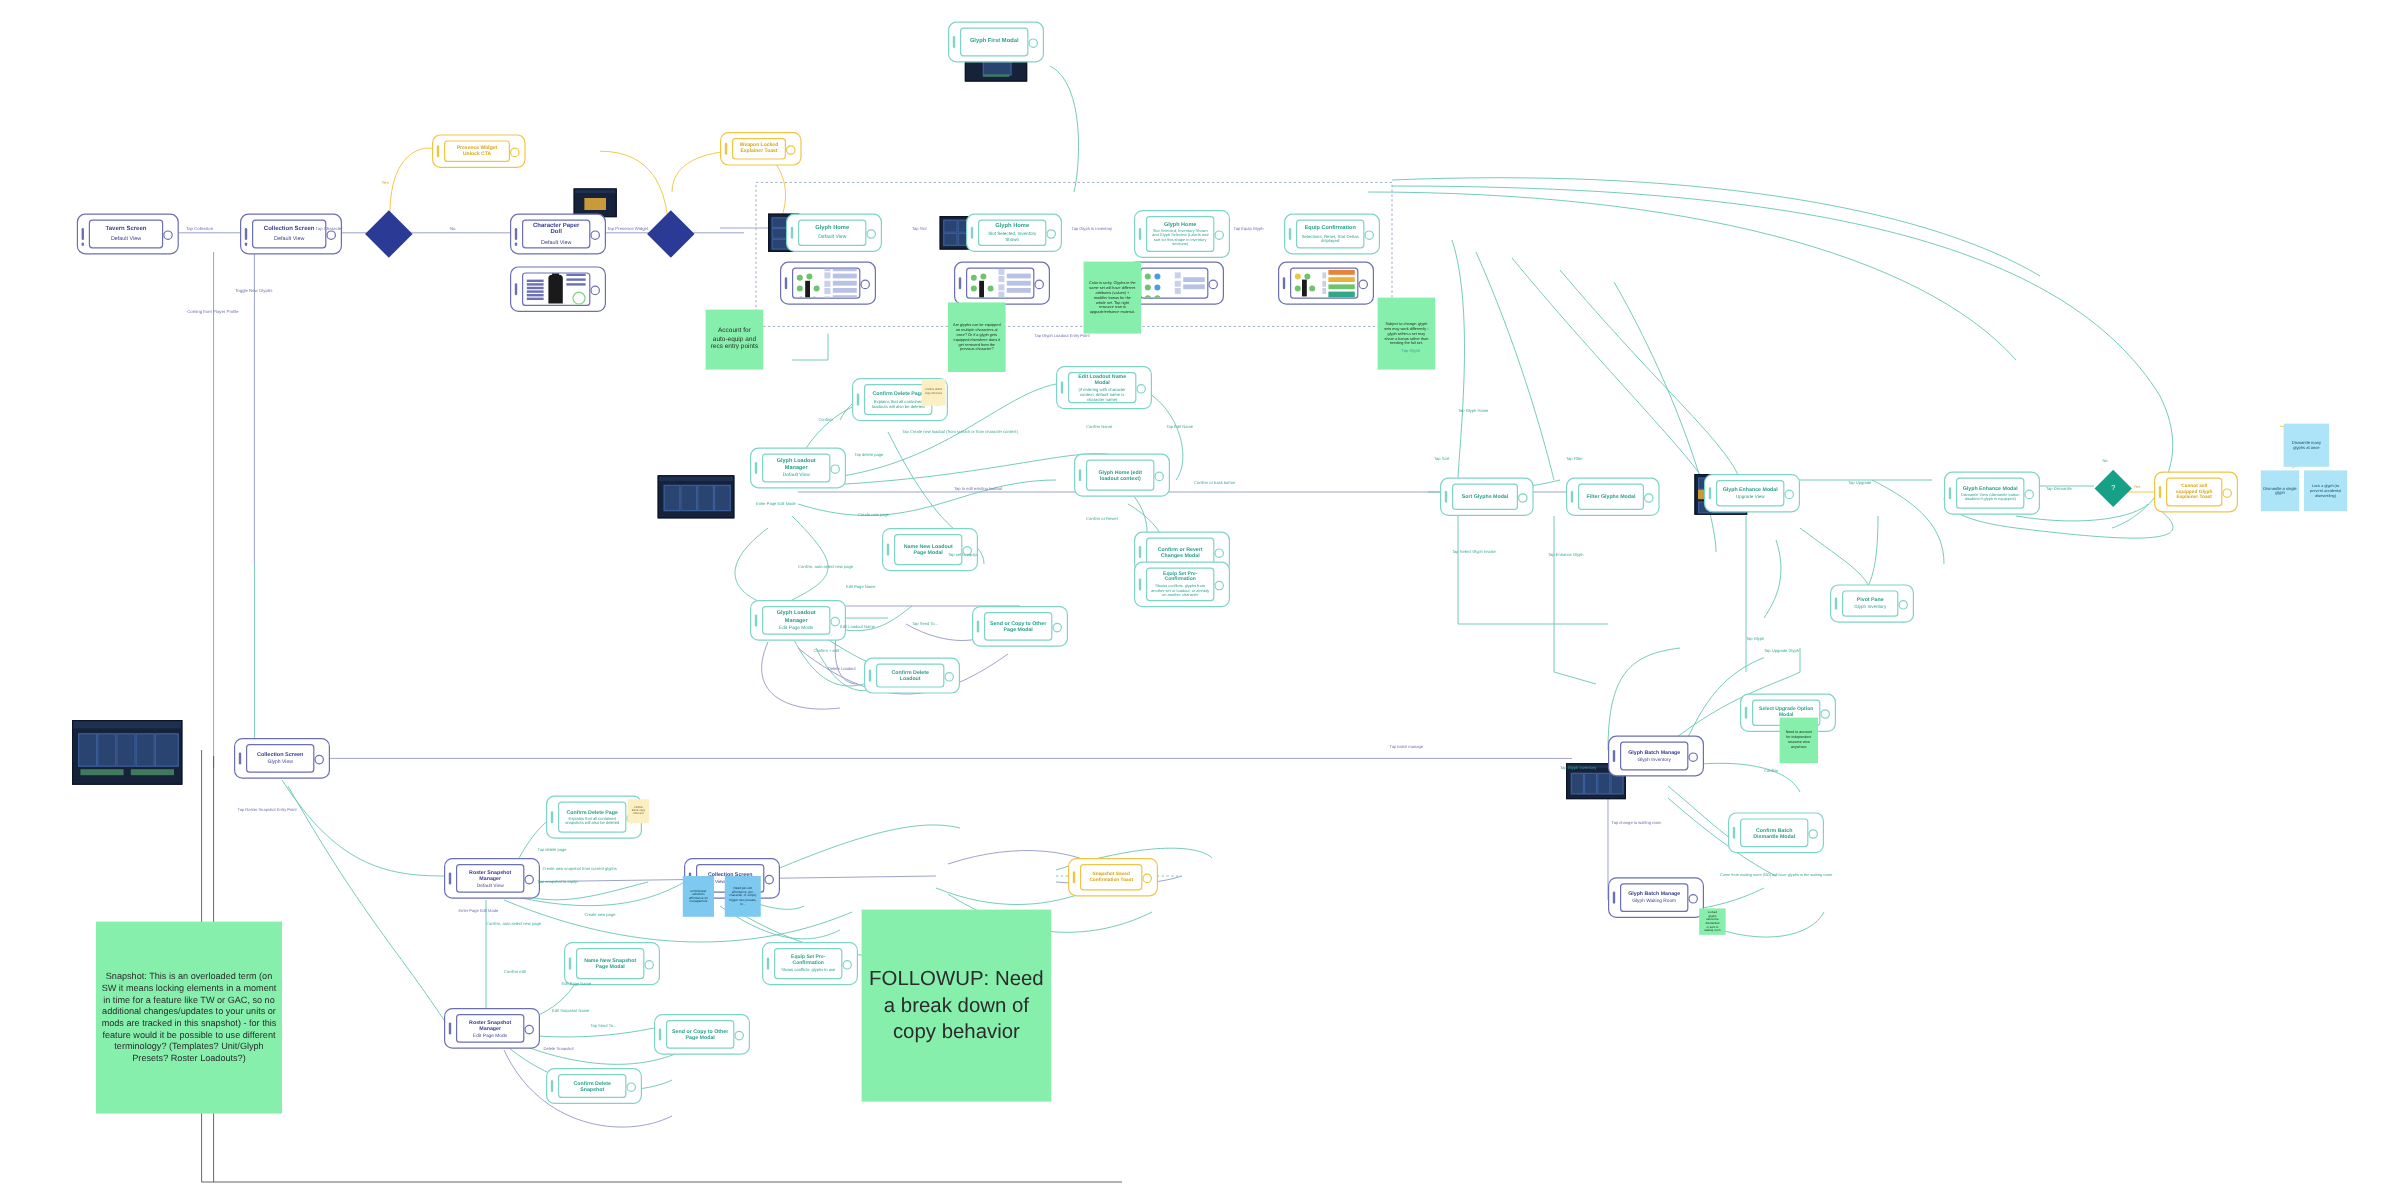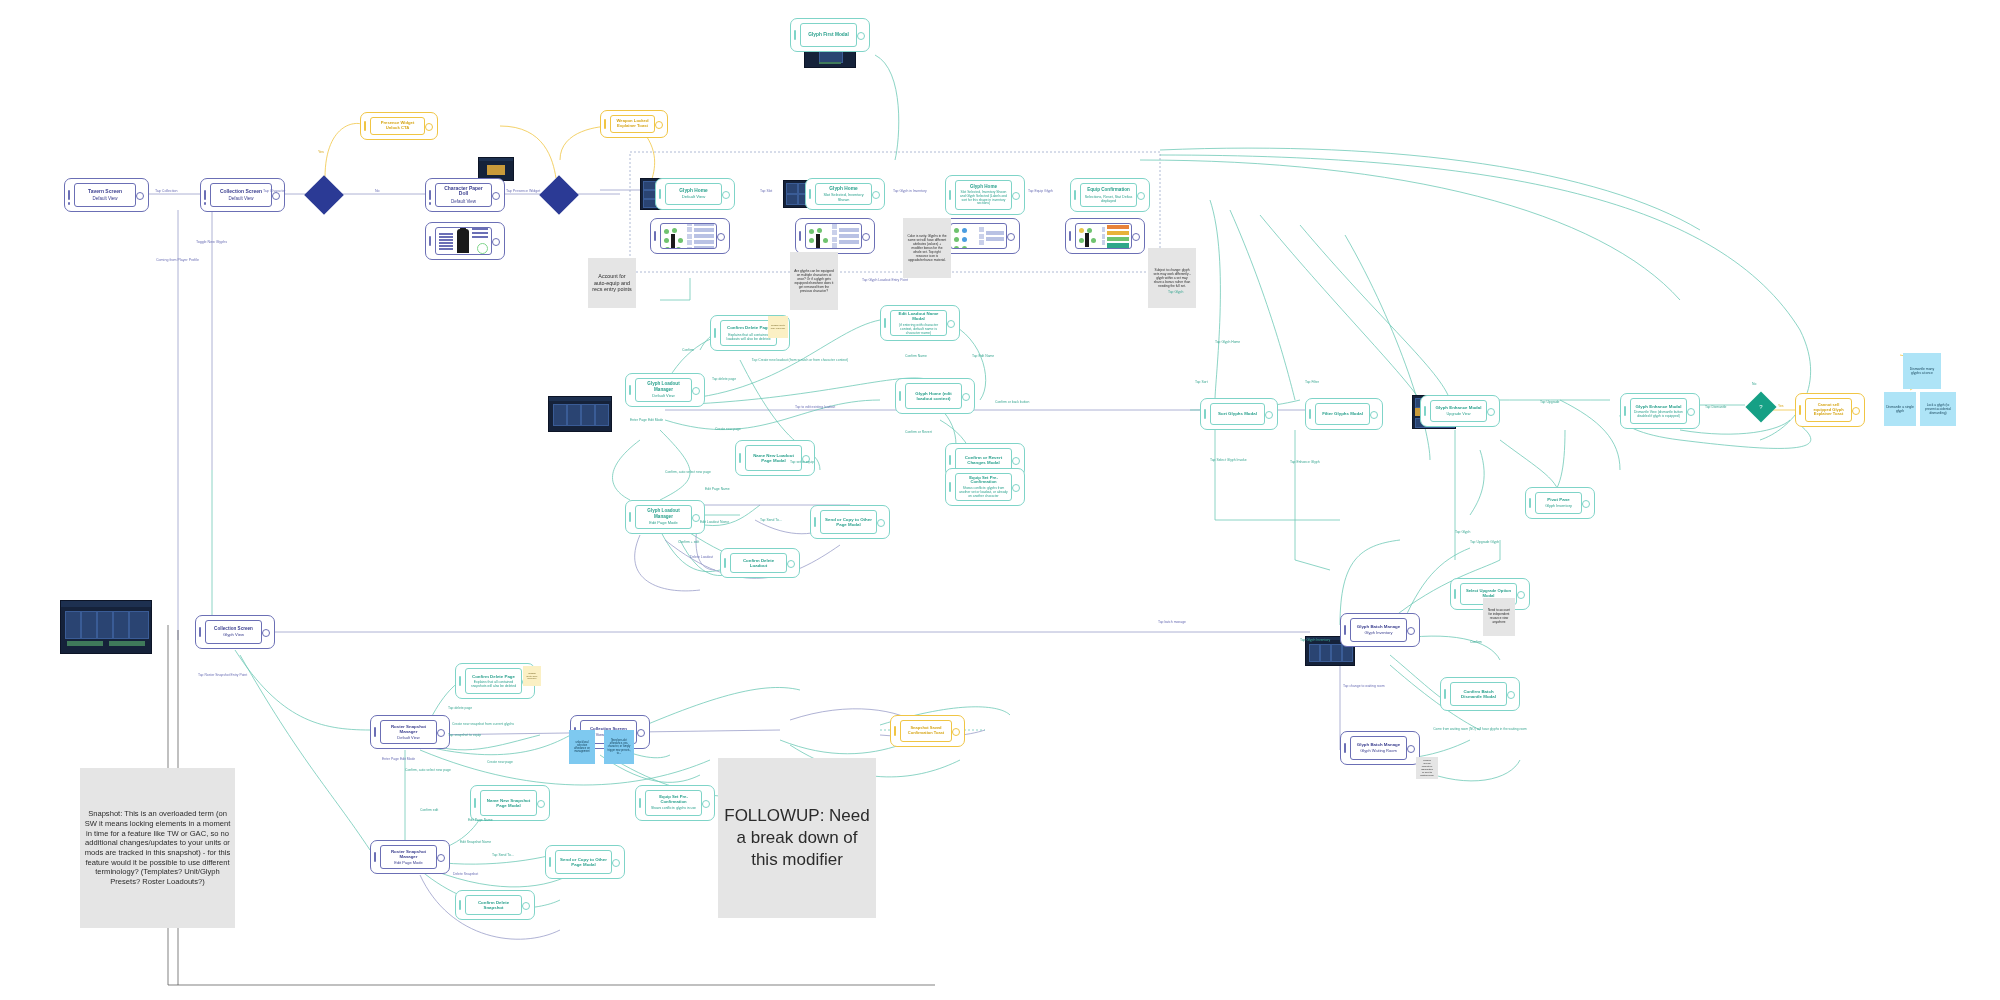--- a/index.html
+++ b/index.html
@@ -31,21 +31,21 @@
   .v-teal{border-color:#7fd4c8;} .v-teal .inner{border-color:#7fd4c8;}
   .v-teal .t1,.v-teal .t2{color:#2aa18d;}
   .v-teal .nib,.v-teal .nib2{background:#7fd4c8;} .v-teal .home{border-color:#7fd4c8;}
 
   
   .diamond{position:absolute;transform:rotate(45deg);box-sizing:border-box;}
   .diamond .gl{position:absolute;inset:0;transform:rotate(-45deg);display:flex;align-items:center;
                justify-content:center;font-size:6px;color:#fff;}
 
   
-  .sticky{position:absolute;box-sizing:border-box;background:#e5e5e5;color:#2b2b2b;
+  .sticky{position:absolute;box-sizing:border-box;background:#86efac;color:#2b2b2b;
           display:flex;align-items:center;justify-content:center;text-align:center;
           padding:4px;line-height:1.28;}
   .sticky-yellow{position:absolute;box-sizing:border-box;background:#fbf0c4;color:#6b5a18;
           display:flex;align-items:center;justify-content:center;text-align:center;padding:2px;line-height:1.2;}
   .sticky-blue{position:absolute;box-sizing:border-box;background:#7ec9f0;color:#123d55;
           display:flex;align-items:center;justify-content:center;text-align:center;padding:2px;line-height:1.2;}
   .sticky-lblue{position:absolute;box-sizing:border-box;background:#aee4f7;color:#1c4a60;
           display:flex;align-items:center;justify-content:center;text-align:center;padding:2px;line-height:1.25;}
 
   
@@ -744,21 +744,21 @@
   </div>
   <div class="diamond" style="left:1750px;top:396px;width:22px;height:22px;background:#16a085;">
     <div class="gl">?</div>
   </div>
 
   <div class="sticky" style="left:80px;top:768px;width:155px;height:160px;font-size:7.6px;">
     <span>Snapshot: This is an overloaded term (on SW it means locking elements in a moment in time for a feature like TW or GAC, so no additional changes/updates to your units or mods are tracked in this snapshot) - for this feature would it be possible to use different terminology? (Templates? Unit/Glyph Presets? Roster Loadouts?)</span>
   </div>
 
   <div class="sticky" style="left:718px;top:758px;width:158px;height:160px;font-size:17px;">
-    <span>FOLLOWUP: Need a break down of this modifier</span>
+    <span>FOLLOWUP: Need a break down of copy behavior</span>
   </div>
 
   <div class="sticky" style="left:588px;top:258px;width:48px;height:50px;font-size:5.4px;">
     <span>Account for auto-equip and recs entry points</span>
   </div>
 
   <div class="sticky" style="left:790px;top:252px;width:48px;height:58px;font-size:3.2px;">
     <span>Are glyphs can be equipped on multiple characters at once? Or if a glyph gets equipped elsewhere does it get removed from the previous character?</span>
   </div>
 

